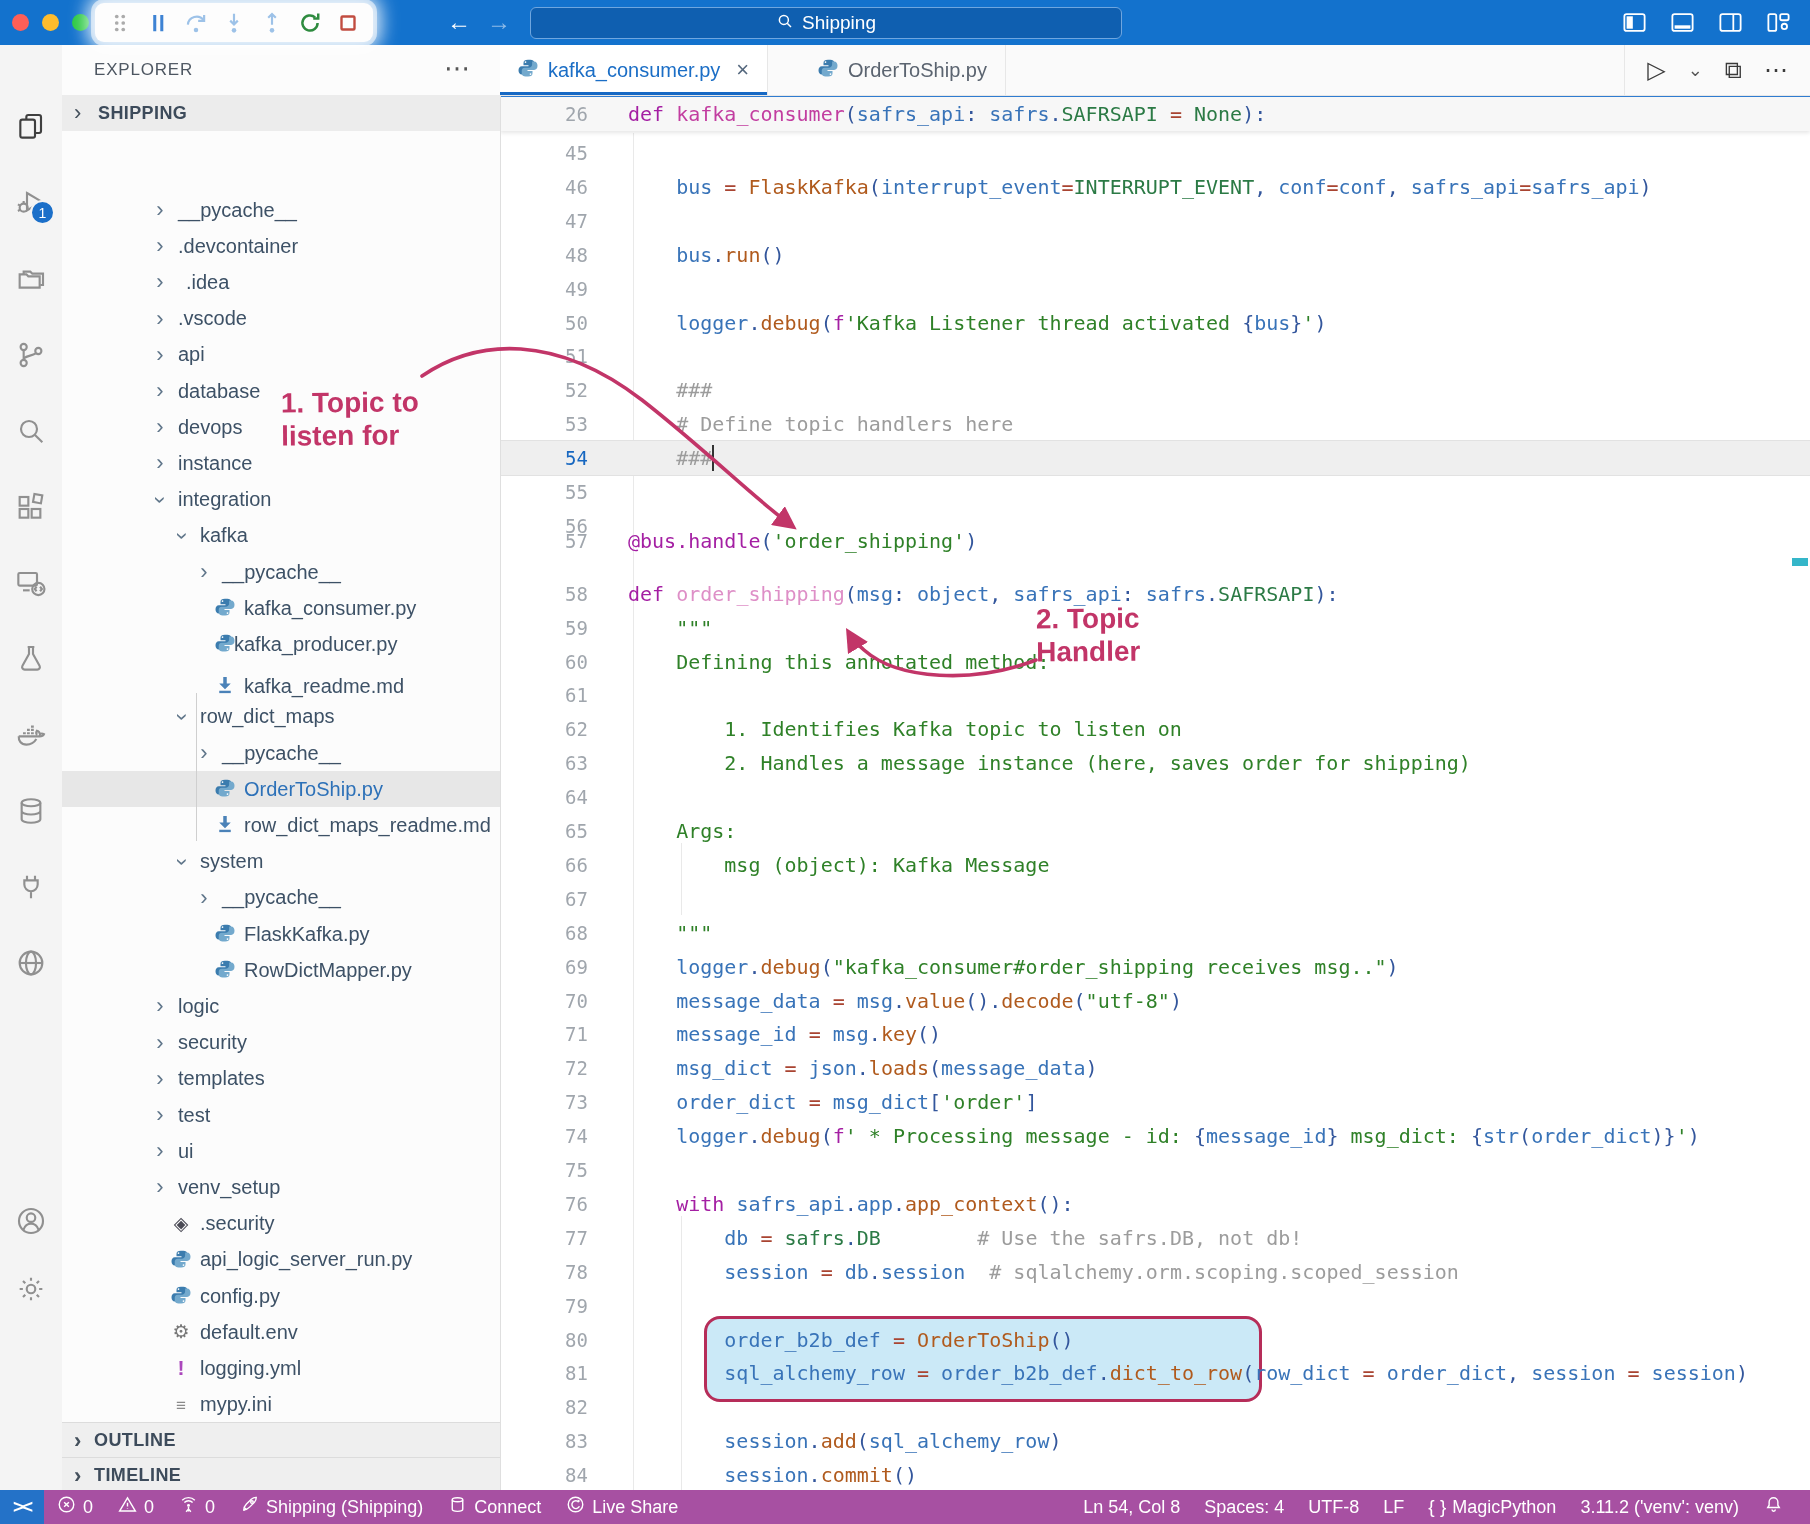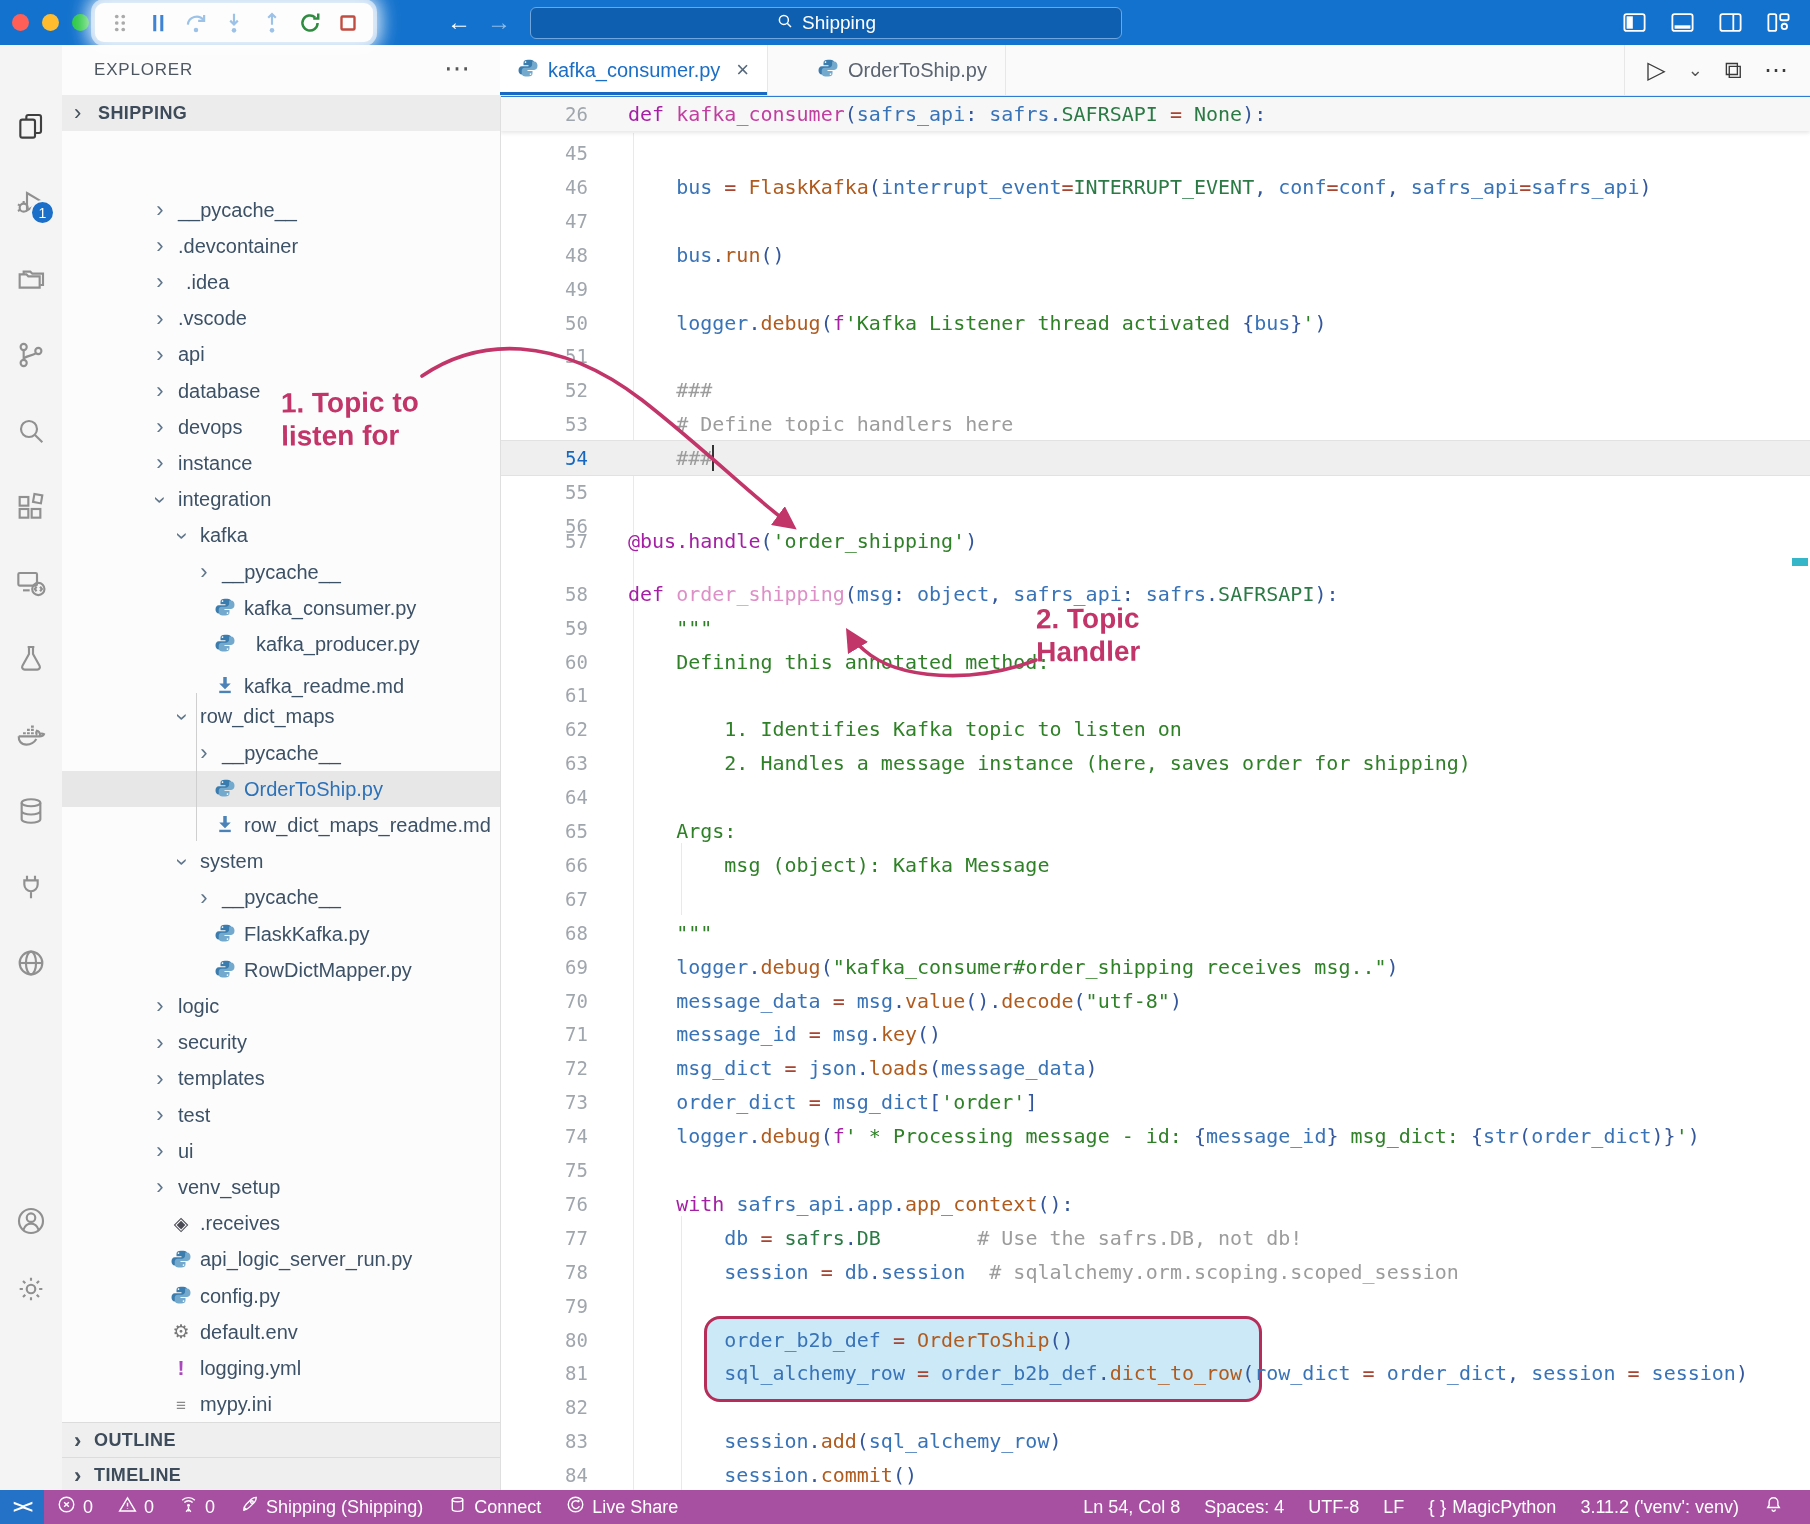--- a/index.html
+++ b/index.html
@@ -304,21 +304,21 @@
           </svg></span>
         <span class="lab" style="left: 182px;">kafka_consumer.py</span>
       </div>
       <div class="trow" style="top: 581.4px;">
         <span class="fic" style="left: 152px;"><svg viewBox="0 0 16 16">
             <path d="M7.9 1.3c-2.3 0-3.5.9-3.5 2.6v1.8h4v.8H3.1C1.4 6.5.4 7.8.4 9.8s1 3.4 2.7 3.4h1.6v-2.1c0-1.6 1.2-2.8 2.8-2.8h3.2c1.3 0 2.3-1 2.3-2.3V3.9c0-1.7-1.4-2.6-3.1-2.6z" fill="#3B7CAE"></path>
             <path d="M8.1 14.7c2.3 0 3.5-.9 3.5-2.6v-1.8h-4v-.8h5.3c1.7 0 2.7-1.3 2.7-3.3s-1-3.4-2.7-3.4h-1.6v2.1c0 1.6-1.2 2.8-2.8 2.8H5.3c-1.3 0-2.3 1-2.3 2.3v2.1c0 1.7 1.4 2.6 3.1 2.6z" fill="#73A9CD"></path>
             <circle cx="6" cy="3.2" r=".7" fill="#fff"></circle>
             <circle cx="10" cy="12.8" r=".7" fill="#fff"></circle>
           </svg></span>
-        <span class="lab" style="left: 194px;">kafka_producer.py</span>
+        <span class="lab" style="left: 172px;">kafka_producer.py</span>
       </div>
       <div class="trow" style="top: 603px; margin-top: 20px;">
         <span class="fic" style="left: 152px;"><svg viewBox="0 0 16 16">
             <path d="M6.6 1.5h2.8v5.3h3.2L8 11.4 3.4 6.8h3.2z" fill="#4B82B8"></path>
             <path d="M3.4 12.6h9.2v1.9H3.4z" fill="#4B82B8"></path>
           </svg></span>
         <span class="lab" style="left: 182px;">kafka_readme.md</span>
       </div>
       <div class="trow" style="top: 653.8px;">
         <span class="chev open" style="left: 110px;">›</span>
@@ -389,21 +389,21 @@
       <div class="trow" style="top: 1088.2px;">
         <span class="chev" style="left: 88px;">›</span>
         <span class="lab" style="left: 116px;">ui</span>
       </div>
       <div class="trow" style="top: 1124.4px;">
         <span class="chev" style="left: 88px;">›</span>
         <span class="lab" style="left: 116px;">venv_setup</span>
       </div>
       <div class="trow" style="top: 1160.6px;">
         <span class="fic" style="left: 108px;"><span style="color:#4A4A55;font-size:19px">◈</span></span>
-        <span class="lab" style="left: 138px;">.receives</span>
+        <span class="lab" style="left: 138px;">.security</span>
       </div>
       <div class="trow" style="top: 1196.8px;">
         <span class="fic" style="left: 108px;"><svg viewBox="0 0 16 16">
             <path d="M7.9 1.3c-2.3 0-3.5.9-3.5 2.6v1.8h4v.8H3.1C1.4 6.5.4 7.8.4 9.8s1 3.4 2.7 3.4h1.6v-2.1c0-1.6 1.2-2.8 2.8-2.8h3.2c1.3 0 2.3-1 2.3-2.3V3.9c0-1.7-1.4-2.6-3.1-2.6z" fill="#3B7CAE"></path>
             <path d="M8.1 14.7c2.3 0 3.5-.9 3.5-2.6v-1.8h-4v-.8h5.3c1.7 0 2.7-1.3 2.7-3.3s-1-3.4-2.7-3.4h-1.6v2.1c0 1.6-1.2 2.8-2.8 2.8H5.3c-1.3 0-2.3 1-2.3 2.3v2.1c0 1.7 1.4 2.6 3.1 2.6z" fill="#73A9CD"></path>
             <circle cx="6" cy="3.2" r=".7" fill="#fff"></circle>
             <circle cx="10" cy="12.8" r=".7" fill="#fff"></circle>
           </svg></span>
         <span class="lab" style="left: 138px;">api_logic_server_run.py</span>
       </div>

